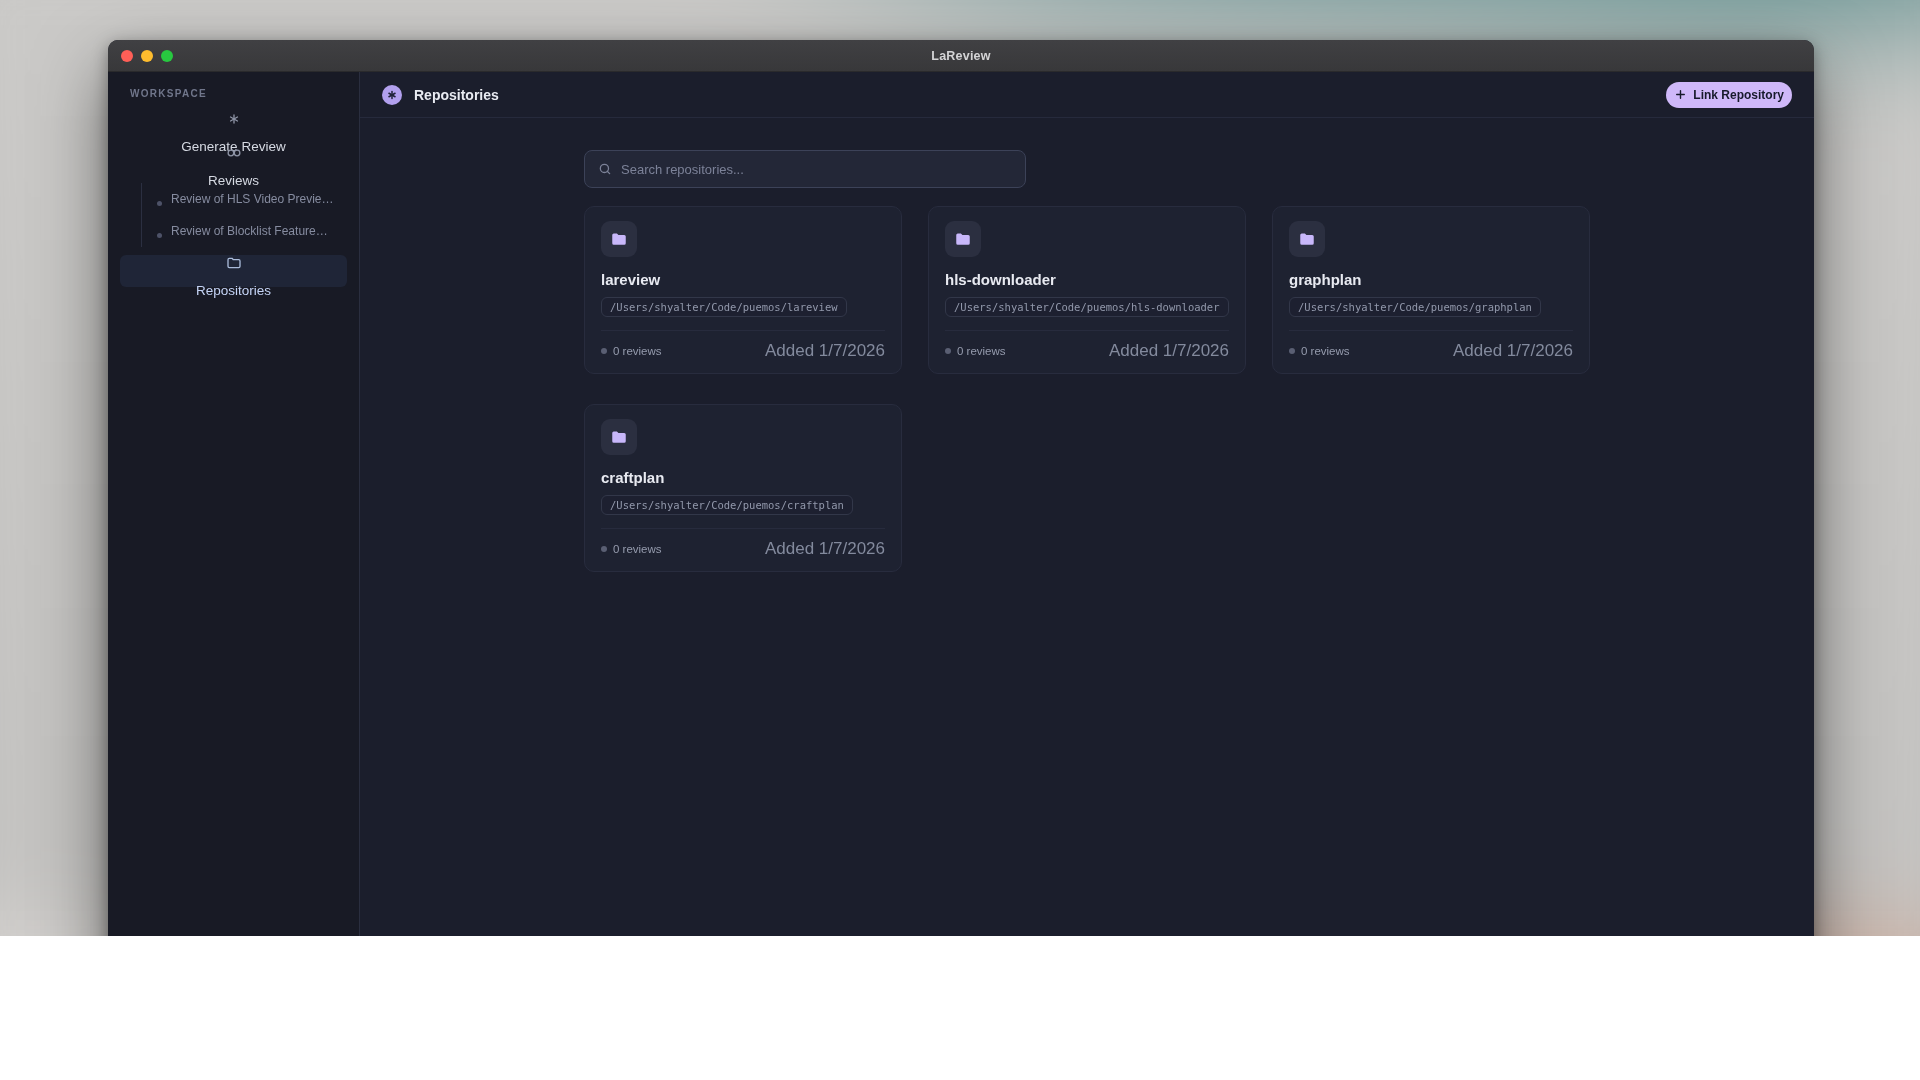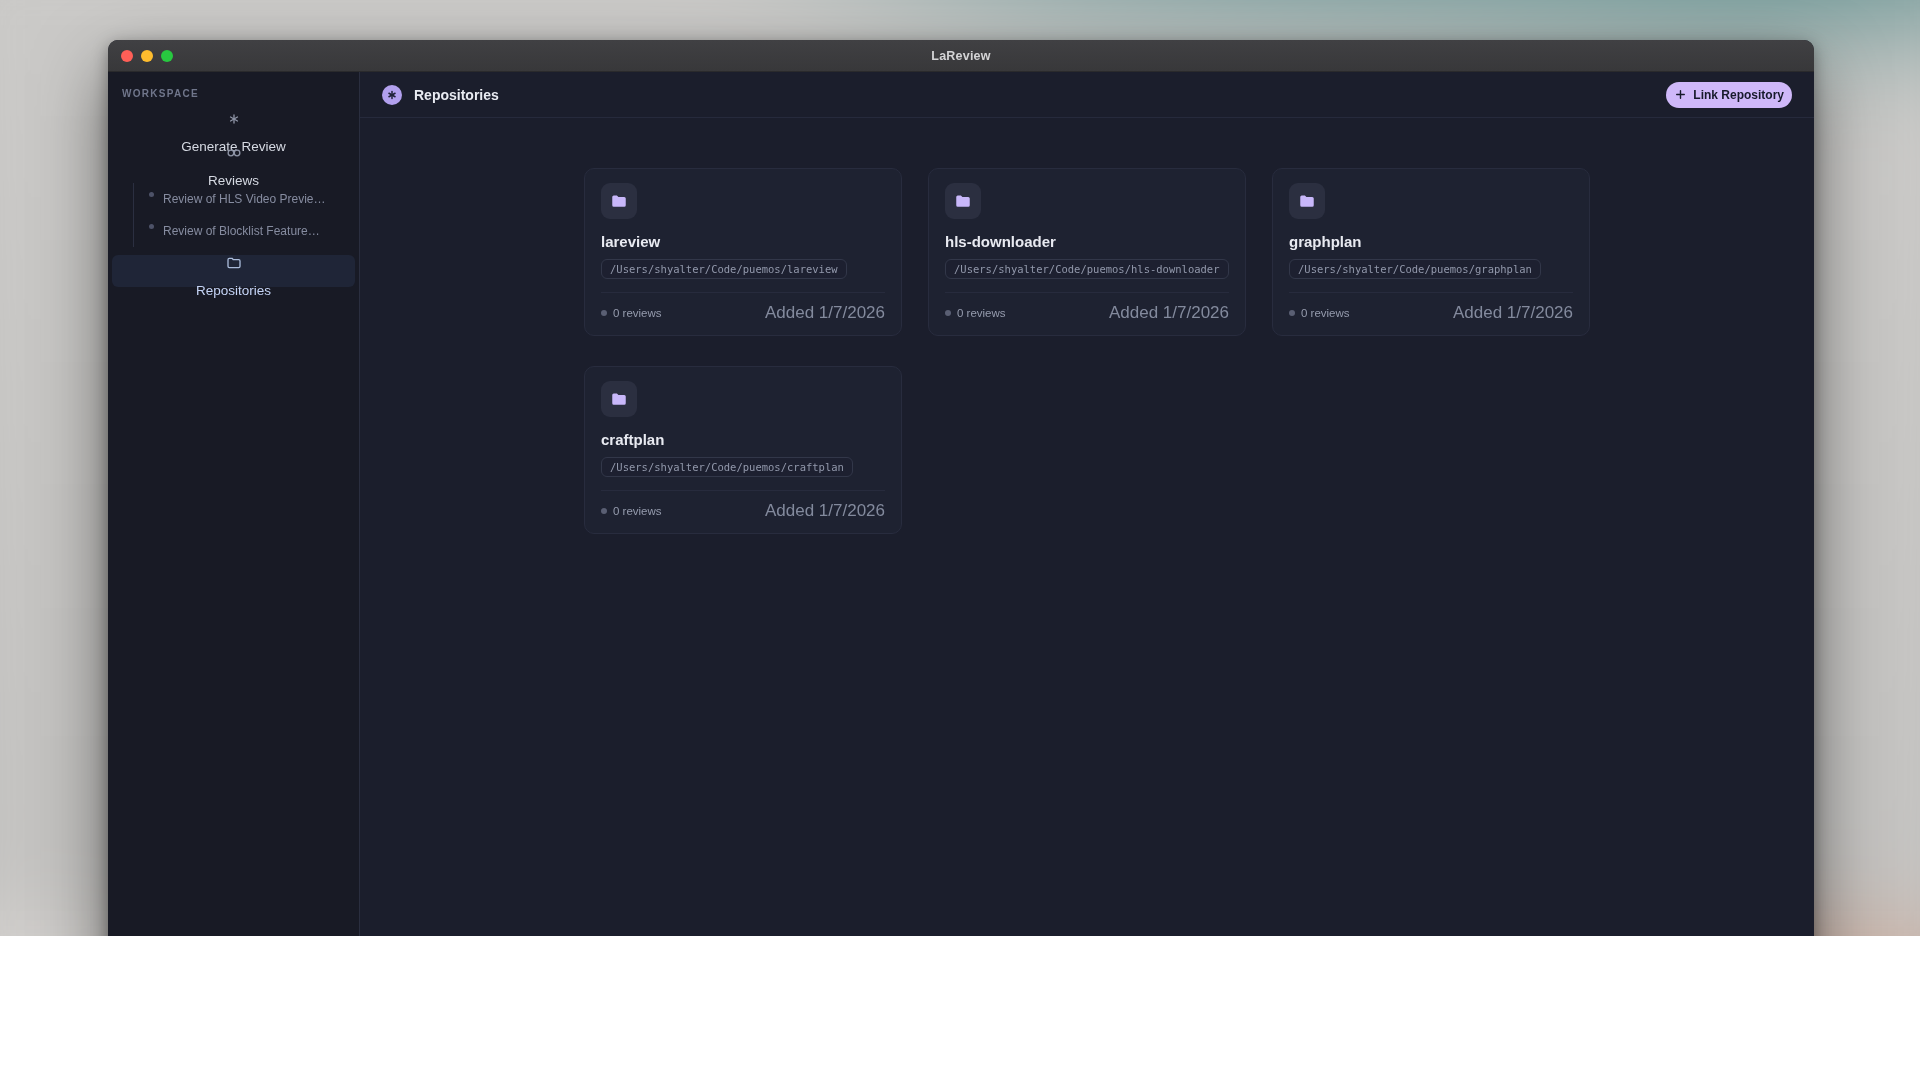--- a/index.html
+++ b/index.html
@@ -28,29 +28,29 @@
     border-bottom:1px solid #2a2a2c; position:relative; display:flex; align-items:center; justify-content:center; }
   .titlebar .title { font-size:12.5px; font-weight:700; color:#d4d4d6; letter-spacing:.2px; }
   .traffic { position:absolute; left:13px; top:0; height:100%; display:flex; align-items:center; gap:8px; }
   .light { width:12px; height:12px; border-radius:50%; }
   .light.red { background:#ff5f57; } .light.yellow { background:#febc2e; } .light.green { background:#28c840; }
 
   .app-body { flex:1; display:flex; min-height:0; }
 
   
   .sidebar { width:252px; flex:0 0 252px; background:#181a25; border-right:1px solid #2a2e3f;
-    display:flex; flex-direction:column; padding:14px 4px 12px; }
+    display:flex; flex-direction:column; padding:14px 12px 12px; }
   .ws-label { font-size:10px; font-weight:700; letter-spacing:1.3px; color:#70768b; padding:2px 10px 12px; }
   .nav-item { height:32px; margin-bottom:2px; border-radius:6px; display:flex; align-items:center;
     gap:12px; padding:0 10px; font-size:13.5px; color:#d5d9e2; cursor:default;flex-direction:column; }
   .nav-item .icn { width:16px; height:16px; color:#8d93a5; display:flex; }
   .nav-item.selected { background:#1f2537; color:#c5d4f6; }
   .nav-item.selected .icn { color:#a9bad9; }
   .sub-list { margin:4px 0 8px 21px; border-left:1px solid #2b2f41; padding-left:0; }
-  .sub-item { display:flex; align-items:flex-start; gap:9px; padding:9px 0 9px 15px;
+  .sub-item { display:flex; align-items:flex-end; gap:9px; padding:9px 0 9px 15px;
     font-size:12px; color:#868ca0; }
   .sub-item .dot { width:5px; height:5px; border-radius:50%; background:#4d5268; flex:0 0 5px; }
   .sb-spacer { flex:1; }
   .settings-item { color:#b5bac7; font-size:15px; }
 
   
   .main { flex:1; display:flex; flex-direction:column; background:#1b1e2c; min-width:0; }
   .main-header { height:46px; flex:0 0 46px; border-bottom:1px solid #262a3c;
     display:flex; align-items:center; padding:0 22px; }
   .hdr-badge { width:20px; height:20px; border-radius:50%; background:#b2a0ee; color:#21243a;
@@ -181,20 +181,29 @@
                   <path d="M12 5v14M5 12h14"></path>
                 </svg>
             </span>
             <span>Link Repository</span>
           </button>
         </div>
 
         <div class="content">
           <div class="container">
 
+            <div class="search-box">
+              <span class="icn">
+                <svg width="14" height="14" viewBox="0 0 24 24" fill="none" stroke="currentColor" stroke-width="2.2" stroke-linecap="round">
+                    <circle cx="11" cy="11" r="7"></circle>
+                    <path d="M20 20l-4.2-4.2"></path>
+                  </svg>
+              </span>
+              <input type="text" placeholder="Search repositories..." style="">
+            </div>
 
             <div class="grid">
 
               <div class="card">
                 <div class="tile">
                   <svg width="18" height="18" viewBox="0 0 24 24" fill="currentColor">
                       <path d="M3 6.5A2 2 0 0 1 5 4.5h4.2l2 2H19a2 2 0 0 1 2 2v9a2 2 0 0 1-2 2H5a2 2 0 0 1-2-2z"></path>
                     </svg>
                 </div>
                 <div class="repo-name">lareview</div>

